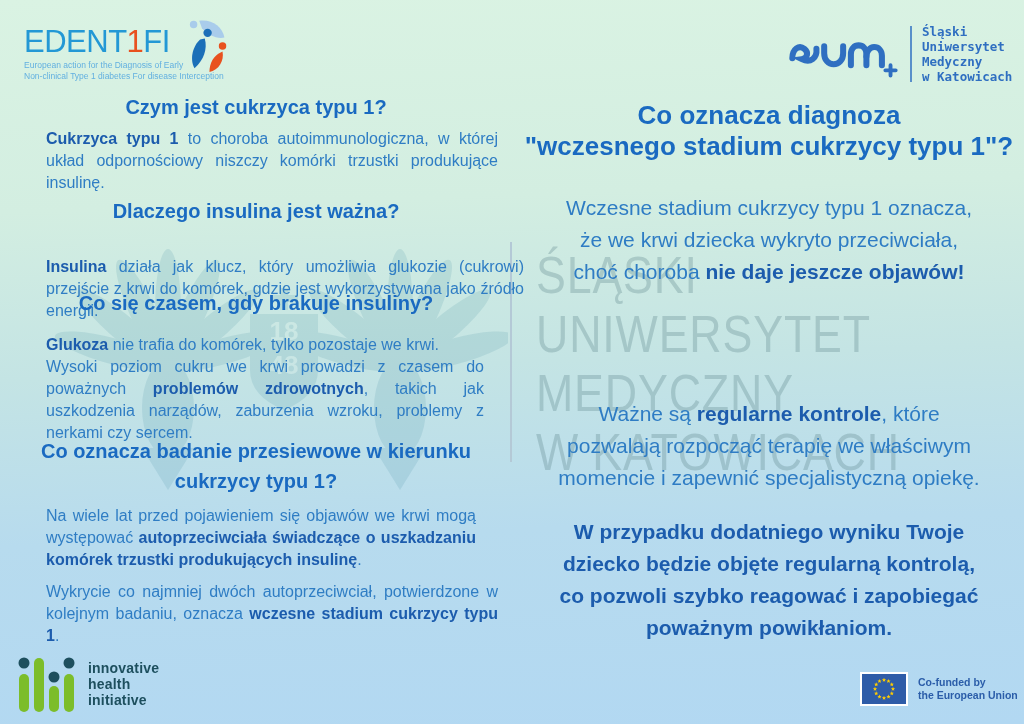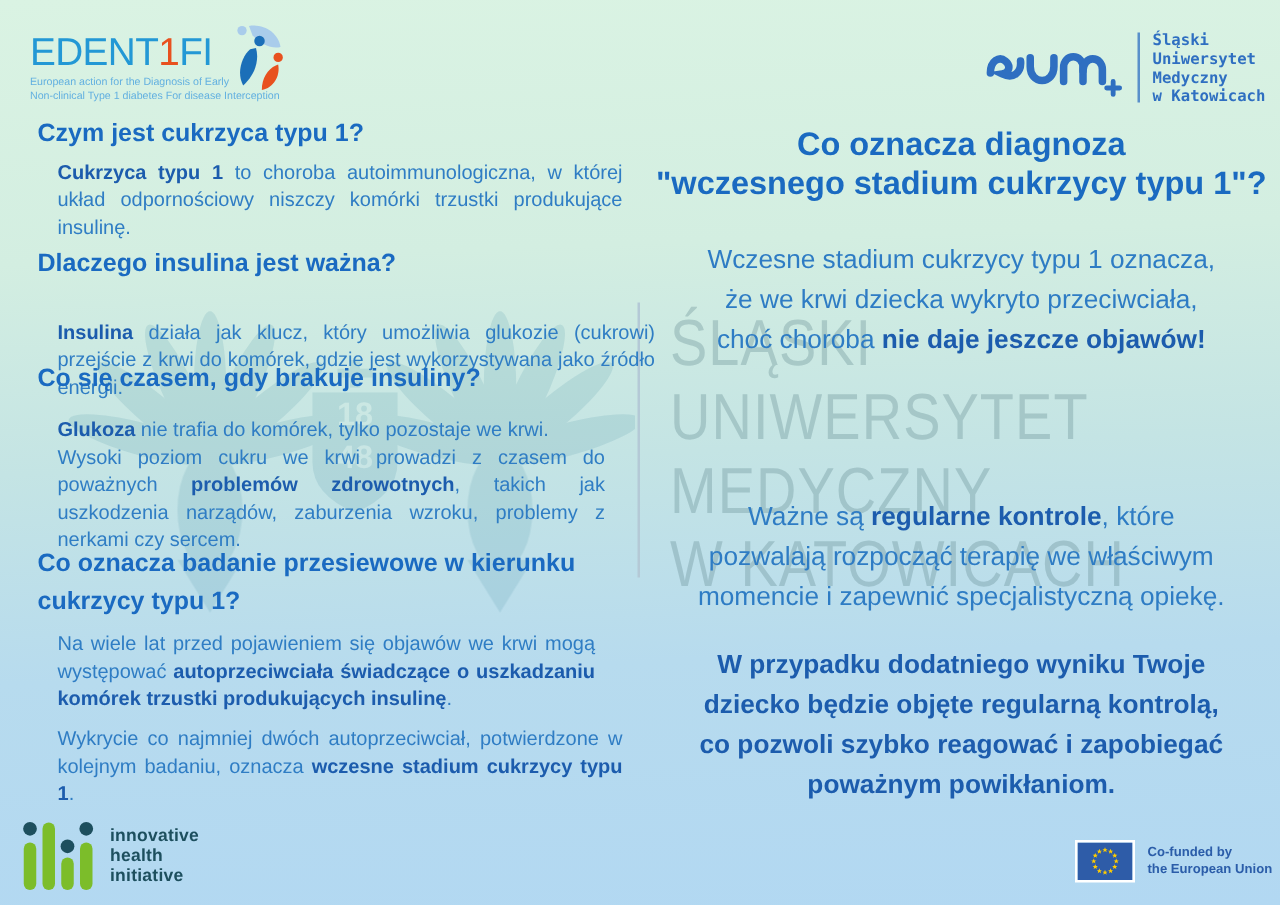--- a/index.html
+++ b/index.html
@@ -23,21 +23,21 @@
   .edent-word{font-size:31px;font-weight:normal;color:#2398d5;letter-spacing:-0.5px;line-height:32px;}
   .edent-word .orange{color:#e8511f;}
   .edent-tagline{font-size:8.5px;color:#62b0e0;line-height:11px;margin-top:2px;}
   #edent-mark{position:absolute;left:150px;top:-9px;}
 
   #sum-logo{left:788px;top:24px;display:flex;gap:10px;align-items:center;}
   .sum-divider{width:2px;height:56px;background:#2f6fc1;opacity:0.75;}
   .sum-name{font-family:"DejaVu Sans Mono",monospace;font-weight:bold;font-size:12.5px;line-height:15px;color:#2f6fc1;}
 
   
-  .lh{left:30px;width:452px;text-align:left;font-weight:bold;color:#1a6ac1;font-size:20px;line-height:30px;}
+  .lh{left:30px;width:452px;text-align:center;font-weight:bold;color:#1a6ac1;font-size:20px;line-height:30px;}
   #lh1{top:92px;} #lh2{top:196px;} #lh3{top:288px;} #lh4{top:436px;}
   .lp{left:46px;font-size:16px;line-height:22px;text-align:justify;color:#2f7dc4;}
   #lp1{top:128px;width:452px;}
   #lp2{top:232px;width:478px;margin-top:24px;}
   #lp3{top:334px;width:438px;}
   #lp4{top:505px;width:430px;}
   #lp5{top:581px;width:452px;}
   .b{font-weight:bold;color:#1c5cad;}
 
   

